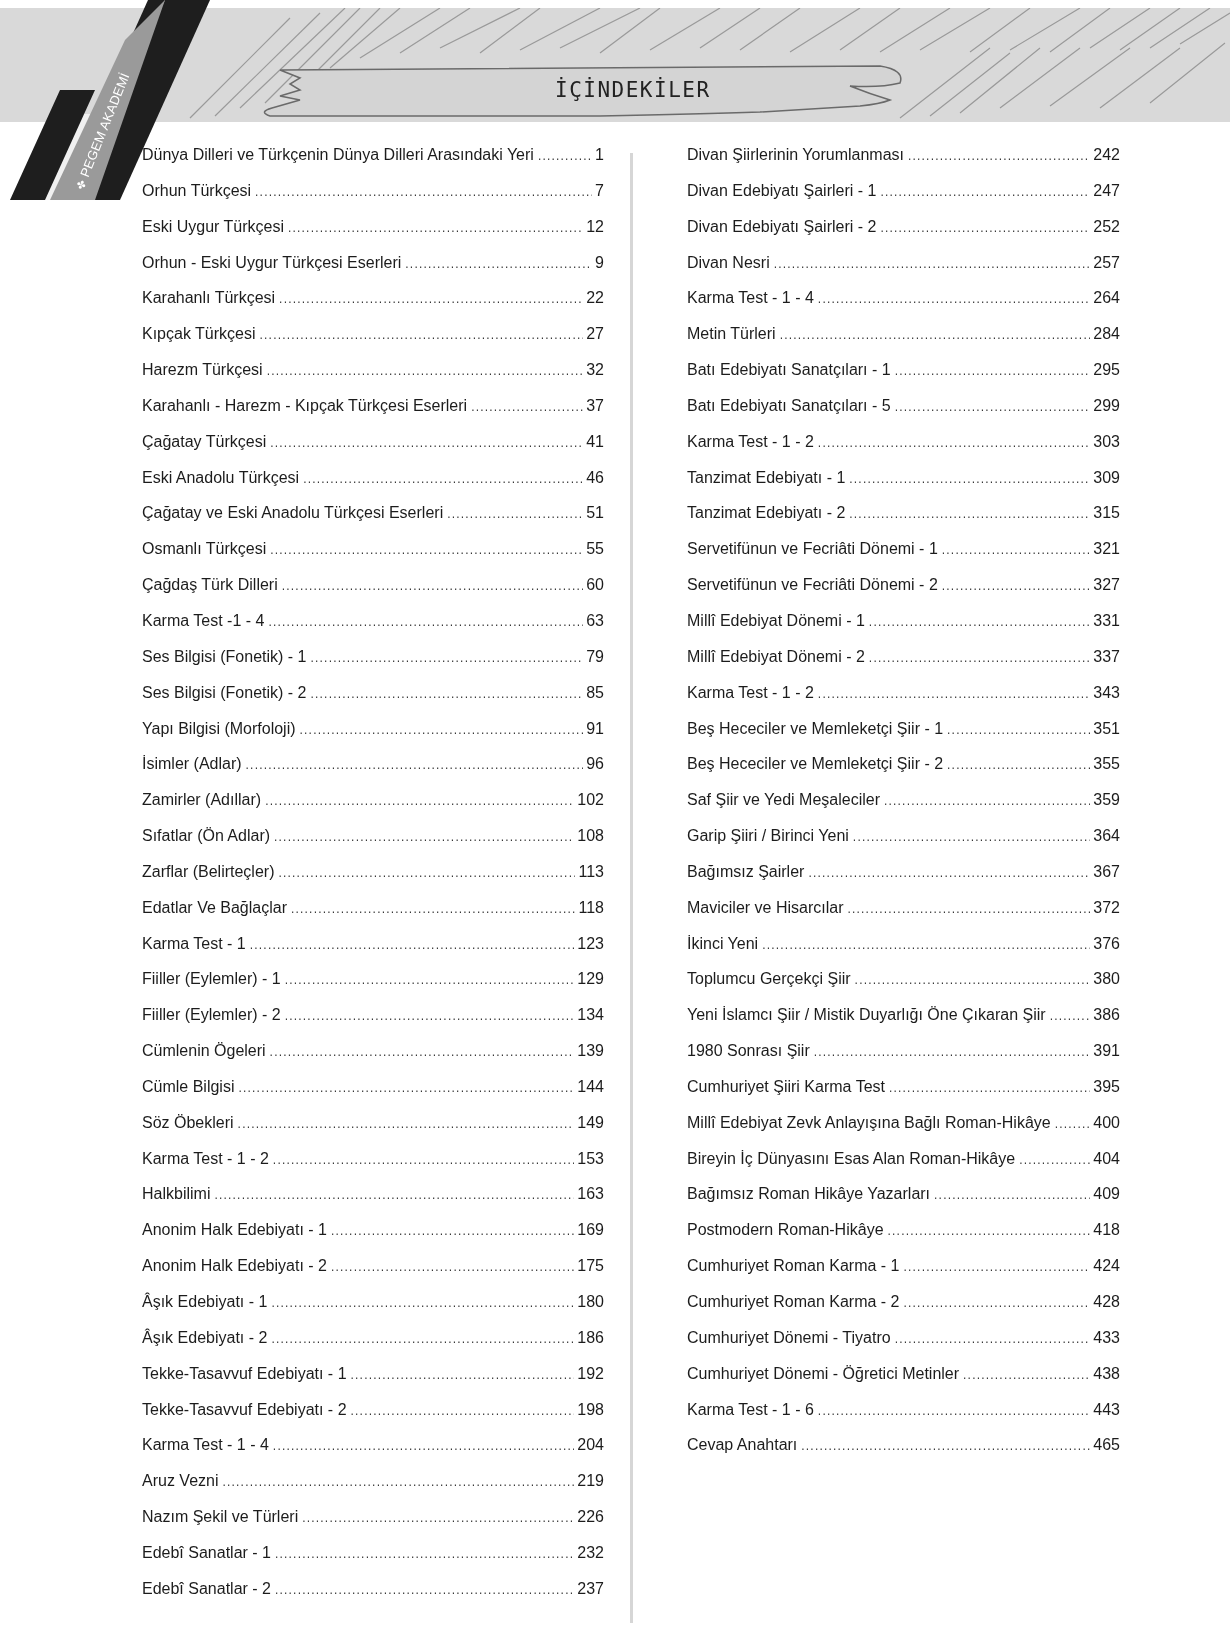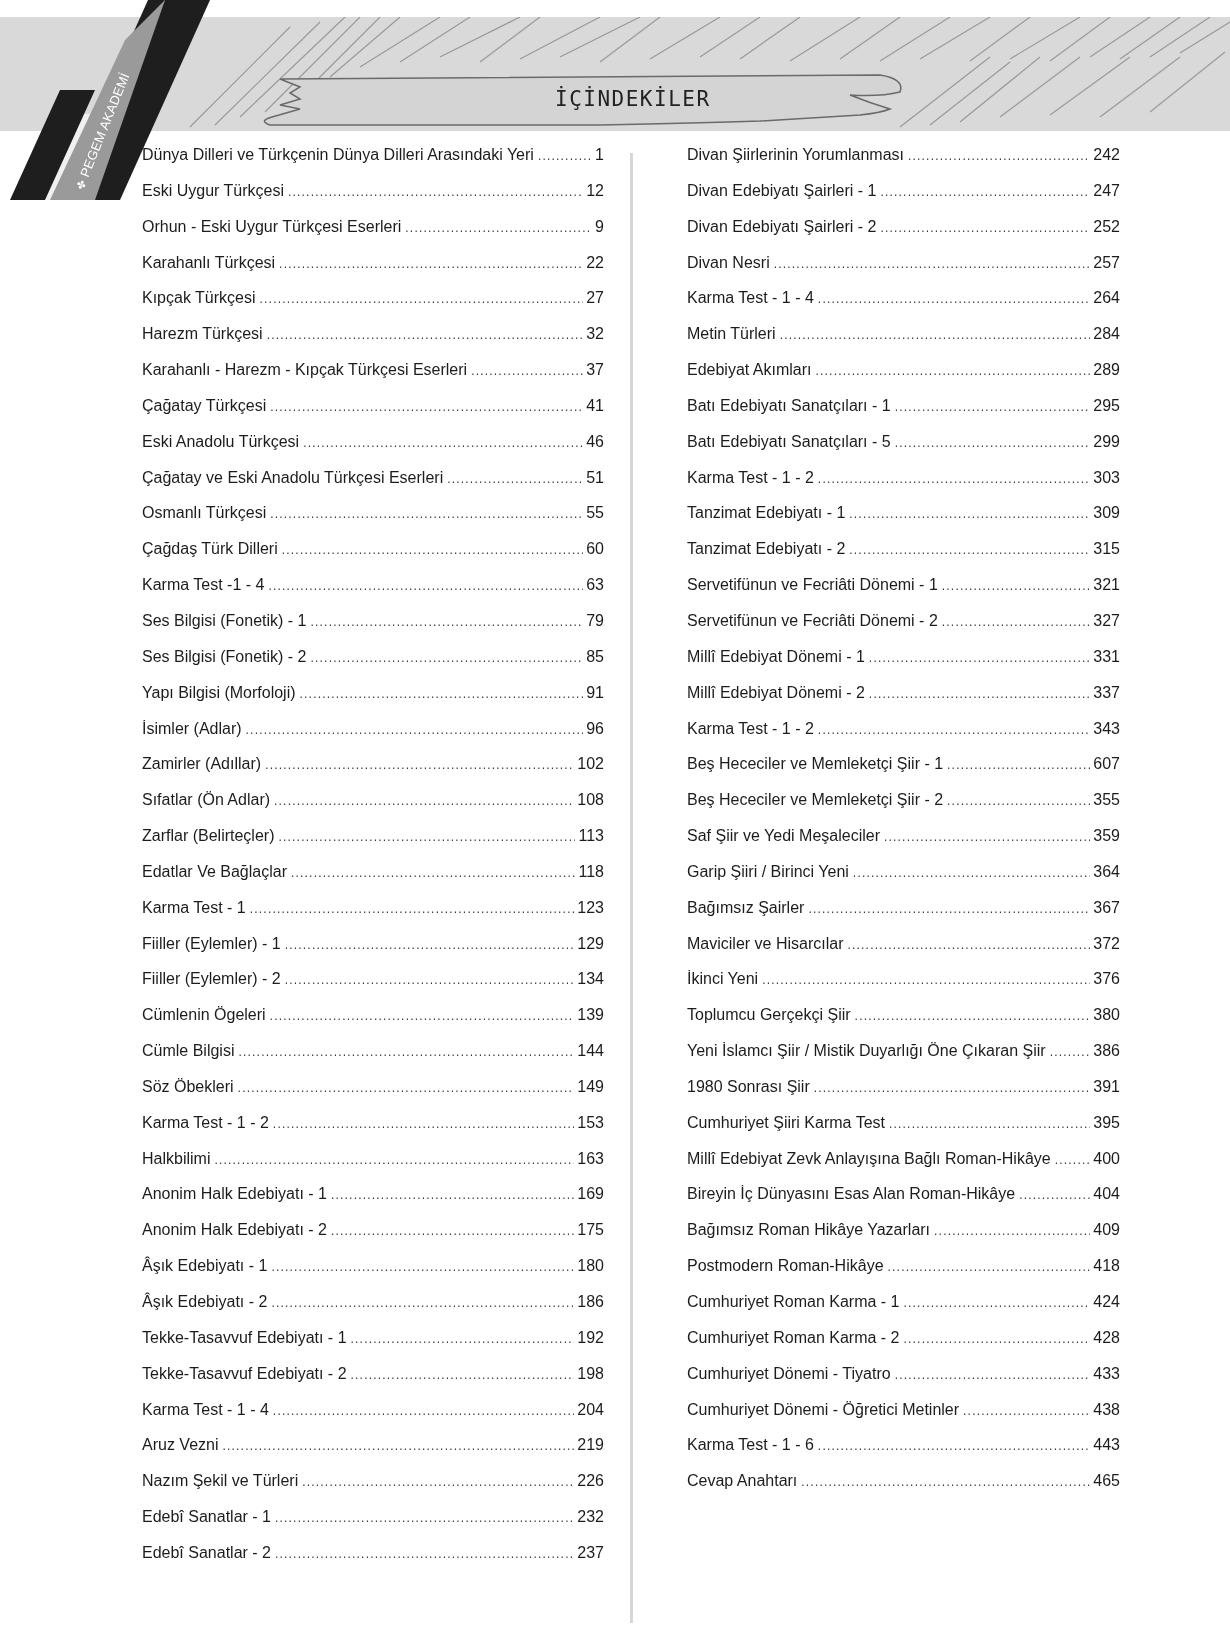--- a/index.html
+++ b/index.html
@@ -1,20 +1,20 @@
 <!DOCTYPE html>
 <html><head>
   <meta charset="utf-8">
   <style>
     html, body { margin: 0; padding: 0; background: #ffffff; }
     body { width: 1230px; height: 1634px; position: relative; overflow: hidden;
            font-family: "DejaVu Sans", sans-serif; color: #1c1c1c; }
 
     
-    .header { position: absolute; left: 0; top: 17px; width: 1230px; height: 114px;
+    .header { position: absolute; left: 0; top: 8px; width: 1230px; height: 114px;
               background: #d9d9d9; overflow: hidden; }
     .header svg { position: absolute; left: 0; top: 0; }
     .title { position: absolute; left: 555px; top: 70px; font-size: 21px; letter-spacing: 1.5px;
              font-family: "DejaVu Sans Mono", monospace; color: #222; font-weight: normal; }
 
     
     .brand-area { position: absolute; left: 0; top: 0; width: 210px; height: 210px; }
     .brand-text { position: absolute; left: 72px; top: 186px; transform-origin: 0 0;
                   transform: rotate(-68deg); font-size: 13px; color: #ffffff; white-space: nowrap;
                   letter-spacing: 0.2px; font-family: "Liberation Sans", sans-serif; }
@@ -62,20 +62,25 @@
 
 <div class="divider"></div>
 
 <div class="col col-left" id="col-left">
     <div class="row">
       <span class="label">Dünya Dilleri ve Türkçenin Dünya Dilleri Arasındaki Yeri</span>
       <span class="dots"></span>
       <span class="page">1</span>
     </div>
     <div class="row">
+      <span class="label">Orhun Türkçesi</span>
+      <span class="dots"></span>
+      <span class="page">7</span>
+    </div>
+    <div class="row">
       <span class="label">Eski Uygur Türkçesi</span>
       <span class="dots"></span>
       <span class="page">12</span>
     </div>
     <div class="row">
       <span class="label">Orhun - Eski Uygur Türkçesi Eserleri</span>
       <span class="dots"></span>
       <span class="page">9</span>
     </div>
     <div class="row">
@@ -289,25 +294,20 @@
       <span class="label">Karma Test - 1 - 4</span>
       <span class="dots"></span>
       <span class="page">264</span>
     </div>
     <div class="row">
       <span class="label">Metin Türleri</span>
       <span class="dots"></span>
       <span class="page">284</span>
     </div>
     <div class="row">
-      <span class="label">Edebiyat Akımları</span>
-      <span class="dots"></span>
-      <span class="page">289</span>
-    </div>
-    <div class="row">
       <span class="label">Batı Edebiyatı Sanatçıları - 1</span>
       <span class="dots"></span>
       <span class="page">295</span>
     </div>
     <div class="row">
       <span class="label">Batı Edebiyatı Sanatçıları - 5</span>
       <span class="dots"></span>
       <span class="page">299</span>
     </div>
     <div class="row">
@@ -346,21 +346,21 @@
       <span class="page">337</span>
     </div>
     <div class="row">
       <span class="label">Karma Test - 1 - 2</span>
       <span class="dots"></span>
       <span class="page">343</span>
     </div>
     <div class="row">
       <span class="label">Beş Hececiler ve Memleketçi Şiir - 1</span>
       <span class="dots"></span>
-      <span class="page">607</span>
+      <span class="page">351</span>
     </div>
     <div class="row">
       <span class="label">Beş Hececiler ve Memleketçi Şiir - 2</span>
       <span class="dots"></span>
       <span class="page">355</span>
     </div>
     <div class="row">
       <span class="label">Saf Şiir ve Yedi Meşaleciler</span>
       <span class="dots"></span>
       <span class="page">359</span>

